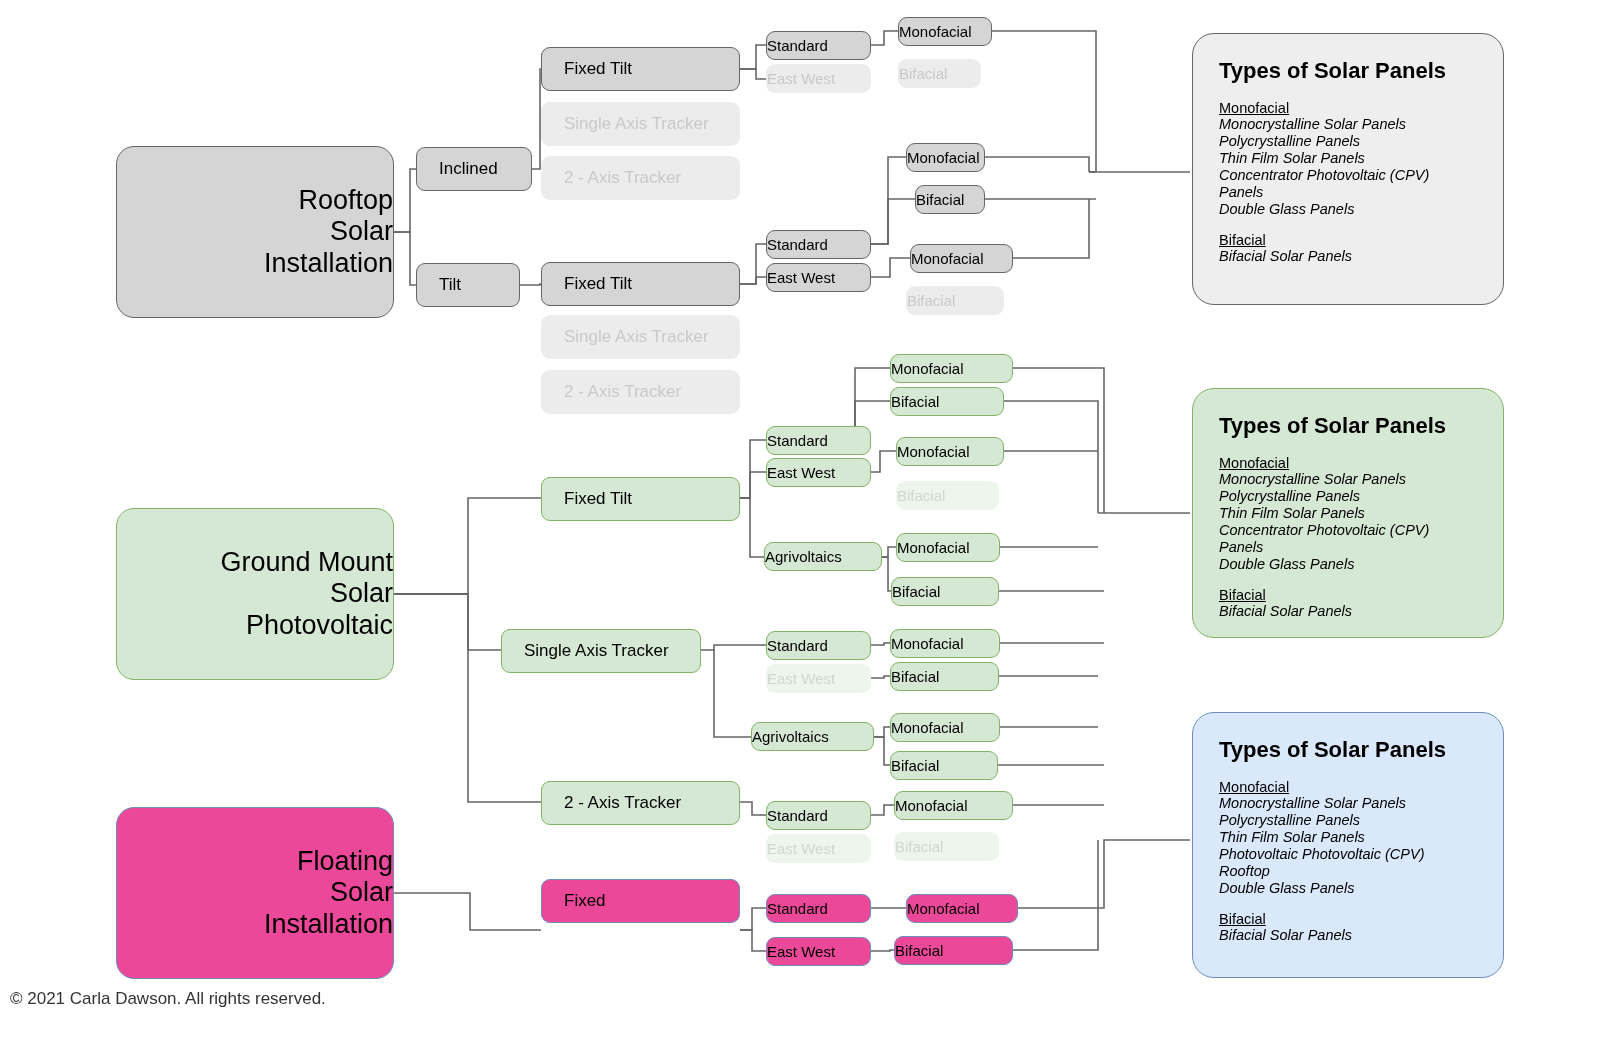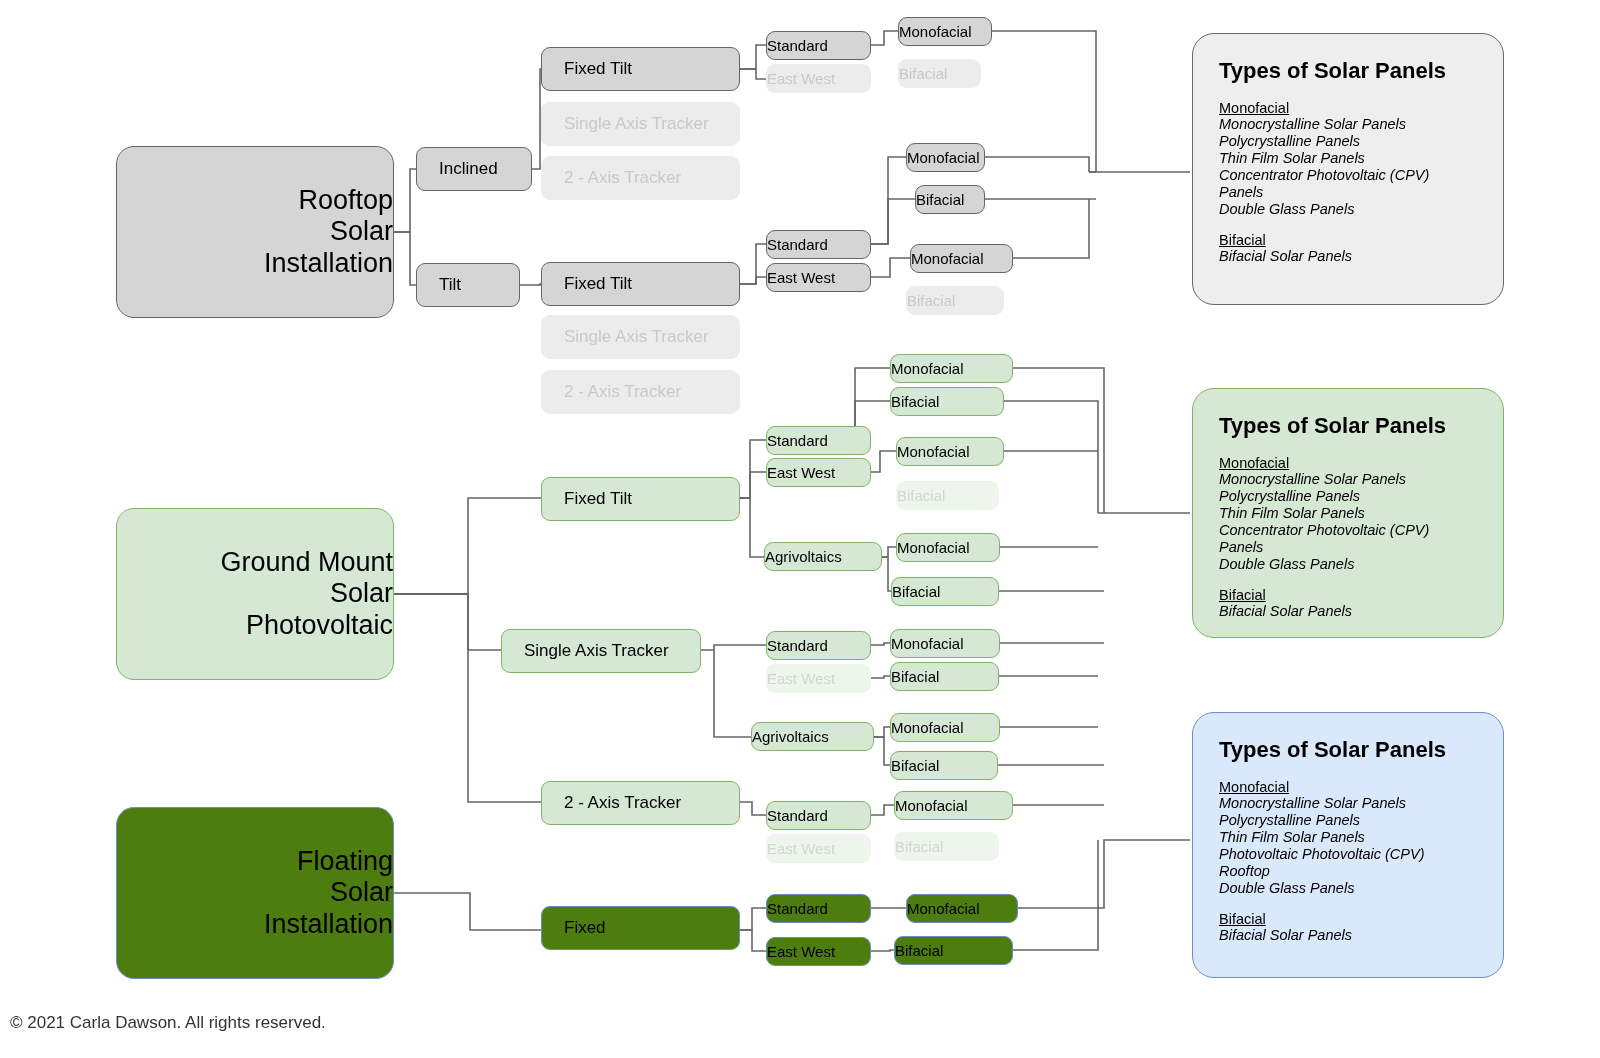--- a/index.html
+++ b/index.html
@@ -7,21 +7,21 @@
        font-family:"Liberation Sans","DejaVu Sans",sans-serif;color:#000;}
   #canvas{position:absolute;left:0;top:0;width:1600px;height:1058px;}
   svg.links{position:absolute;left:0;top:0;width:1600px;height:1058px;pointer-events:none;}
   .node{position:absolute;box-sizing:border-box;display:flex;align-items:center;
         border-radius:9px;border:1.4px solid #666666;line-height:1.15;}
   .node .lbl{display:block;width:100%;}
 
   
   .gray   {background:#d5d5d5;border-color:#666666;}
   .green  {background:#d5e8d4;border-color:#82b366;}
-  .blue   {background:#4d7c0f;border-color:#6c8ebf;}
+  .blue   {background:#ec4899;border-color:#6c8ebf;}
 
   
   .ghost{border-color:transparent;}
   .ghost-gray {background:#ececec;color:#c9c9c9;}
   .ghost-green{background:#eef5ec;color:#cfd8cd;}
 
   
   .t-root{font-size:27px;padding-left:42px;text-align:right;}
   .t-mid {font-size:17px;padding-left:22px;}
   .t-c   {font-size:15px;justify-content:center;padding-left:0;}
@@ -32,21 +32,21 @@
   .legend.gray {background:#eeeeee;border-color:#666666;}
   .legend.green{background:#d5e8d4;border-color:#82b366;}
   .legend.blue {background:#dae8fc;border-color:#6c8ebf;}
   .legend h3{margin:0 0 16px 0;font-size:22px;font-weight:bold;}
   .legend .grp{font-size:14.5px;text-decoration:underline;}
   .legend .itm{font-size:14.5px;}
   .legend .sp{height:14px;}
   .legend ul{margin:0;padding:0;list-style:none;}
   .legend li{line-height:1.17;font-style:italic;}
 
-  .footer{position:absolute;left:10px;top:989px;font-size:17px;color:#333333;margin-top:24px;}
+  .footer{position:absolute;left:10px;top:989px;font-size:17px;color:#333333;}
 </style>
 </head>
 <body>
 
 <div id="canvas">
 
   <svg class="links" viewBox="0 0 1600 1058">
     <g fill="none" stroke="#666666" stroke-width="1.6">
 
       <path d="M394,232 L410,232 L410,169 L416,169"></path>
@@ -272,21 +272,21 @@
   </div>
   <div class="node ghost ghost-green t-c" style="left:894px;top:832px;width:105px;height:29px;">
     <span class="lbl">Bifacial</span>
   </div>
 
   <div class="node blue t-root" style="left:116px;top:807px;width:278px;height:172px;border-radius:18px;border-width:1.6px;">
     <span class="lbl" style="white-space:pre-line;">Floating
 Solar
 Installation</span>
   </div>
-  <div class="node blue t-mid" style="left:541px;top:906px;width:199px;height:44px;">
+  <div class="node blue t-mid" style="left:541px;top:879px;width:199px;height:44px;">
     <span class="lbl">Fixed</span>
   </div>
   <div class="node blue t-c" style="left:766px;top:894px;width:105px;height:29px;">
     <span class="lbl">Standard</span>
   </div>
   <div class="node blue t-c" style="left:766px;top:937px;width:105px;height:29px;">
     <span class="lbl">East West</span>
   </div>
   <div class="node blue t-c" style="left:906px;top:894px;width:112px;height:29px;">
     <span class="lbl">Monofacial</span>

